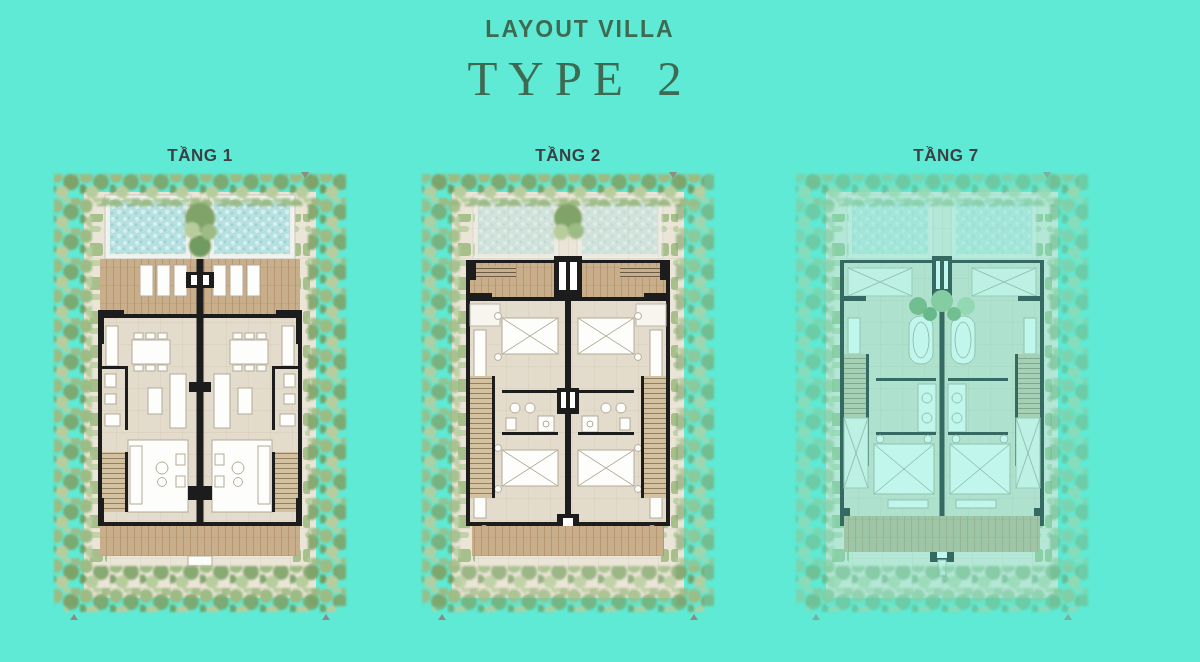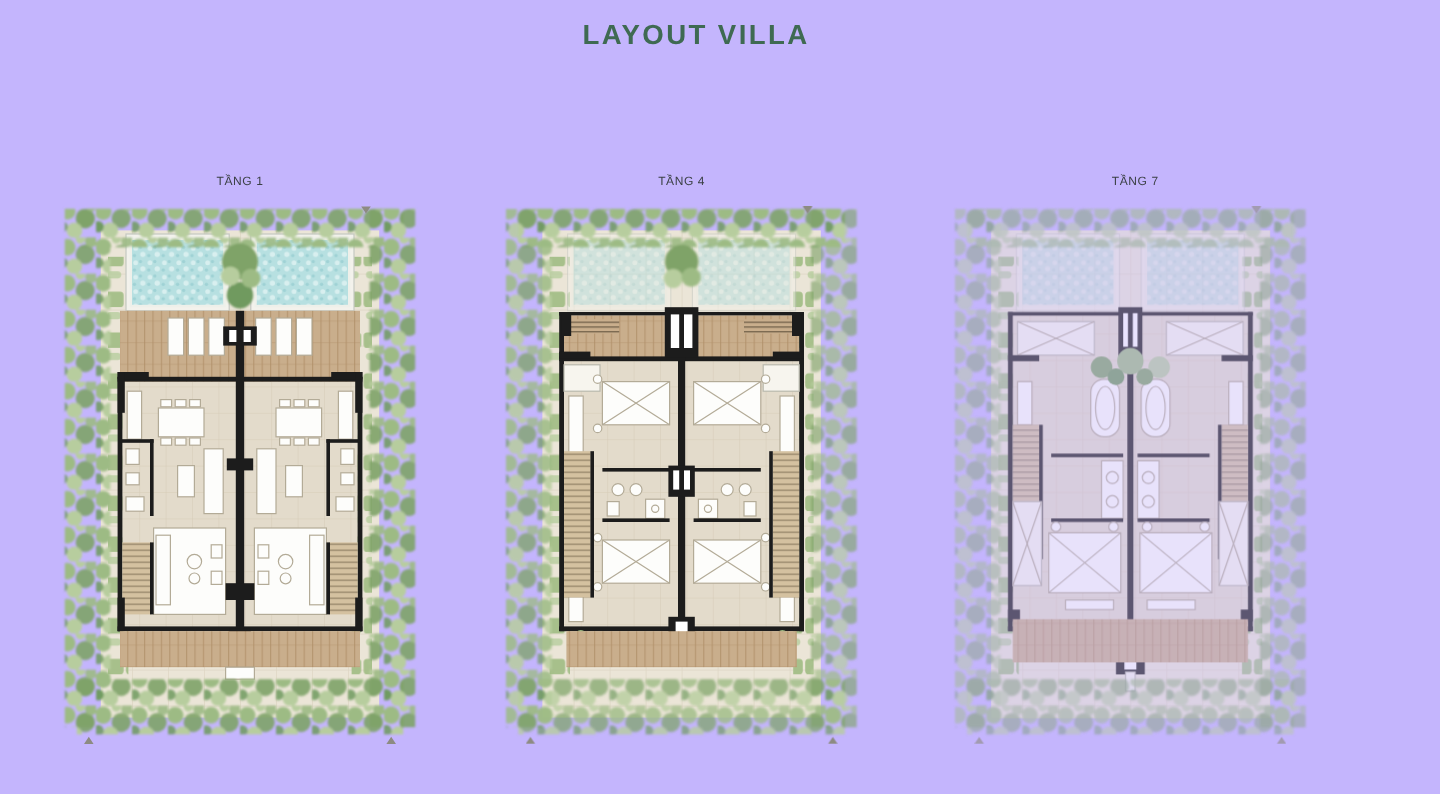--- a/index.html
+++ b/index.html
@@ -1,46 +1,47 @@
 <!DOCTYPE html>
 <html style="--green: #3f6a52; --label: #3b4045; --wall: #1c1c1c; --pool: #b7e0e1; --poolLight: #d8efef; --poolDeep: #9fd2d5; --wood: #c9ae8c; --woodLine: #b08f68; --floor: #e3dbcb; --floorLine: #d2c7b1; --path: #ebe5d7; --pathLine: #d9d1bf; --leaf1: #9dbb84; --leaf2: #7fa368; --leaf3: #b7cd9e; --leaf4: #6f9a5e; --hedge: #a3bd87; --white: #fdfdfb; --furnStroke: #b3ab97; --stair: #d4c1a0; --stairLine: #807056;"><head>
 <meta charset="utf-8">
 <style>
   html,body{margin:0;padding:0;background:#fff;}
-  .stage{position:relative;width:1200px;height:662px;background:#c4b5fd;overflow:hidden;
+  .stage{position:relative;width:1200px;height:662px;background:#5eead4;overflow:hidden;
          font-family:"Liberation Sans",sans-serif;}
   .poster-subtitle{position:absolute;top:16px;left:0;width:1160px;text-align:center;
          font-size:23px;font-weight:bold;letter-spacing:2px;color:var(--green);}
   .poster-title{position:absolute;top:50px;left:0;width:1160px;text-align:center;
          font-family:"Liberation Serif",serif;font-weight:400;font-size:49px;
          letter-spacing:11px;color:var(--green);}
   .plan-label{position:absolute;top:146px;width:160px;text-align:center;
-         font-size:10px;font-weight:normal;letter-spacing:.5px;color:var(--label);}
+         font-size:17px;font-weight:bold;letter-spacing:.5px;color:var(--label);}
   #lbl1{left:120px;} #lbl2{left:488px;} #lbl3{left:866px;}
   .plan{position:absolute;top:166px;width:300px;height:478px;}
   #plan1{left:50px;} #plan2{left:418px;} #plan3{left:792px;}
   .wall{fill:var(--wall);}
   .furn{fill:var(--white);stroke:var(--furnStroke);stroke-width:1;}
   .xl{stroke:var(--furnStroke);stroke-width:1;fill:none;}
   .copi{fill:#f3f2ec;stroke:#c5c8c2;stroke-width:1;}
   .soft{filter:url(#soften);}
   .tri{fill:#8d8b82;}
   .pathfill{fill:var(--path);}
   .floorfill{fill:var(--floor);}
   .rail{fill:#f7f5ee;stroke:#b9b9ad;stroke-width:1;}
 </style>
 </head>
 <body>
 
 <div class="stage">
 
   <div class="poster-subtitle">LAYOUT VILLA</div>
+  <div class="poster-title">TYPE 2</div>
 
   <div class="plan-label" id="lbl1">TẦNG 1</div>
-  <div class="plan-label" id="lbl2">TẦNG 4</div>
+  <div class="plan-label" id="lbl2">TẦNG 2</div>
   <div class="plan-label" id="lbl3">TẦNG 7</div>
 
   <svg width="0" height="0" style="position:absolute" aria-hidden="true">
     <defs>
       <filter id="soften" x="-20%" y="-20%" width="140%" height="140%">
         <feGaussianBlur stdDeviation="1.1"></feGaussianBlur>
       </filter>
       <pattern id="water" width="12" height="12" patternUnits="userSpaceOnUse">
         <rect width="12" height="12" style="fill:var(--pool)"></rect>
         <circle cx="3" cy="3" r="2" style="fill:var(--poolLight)"></circle>

